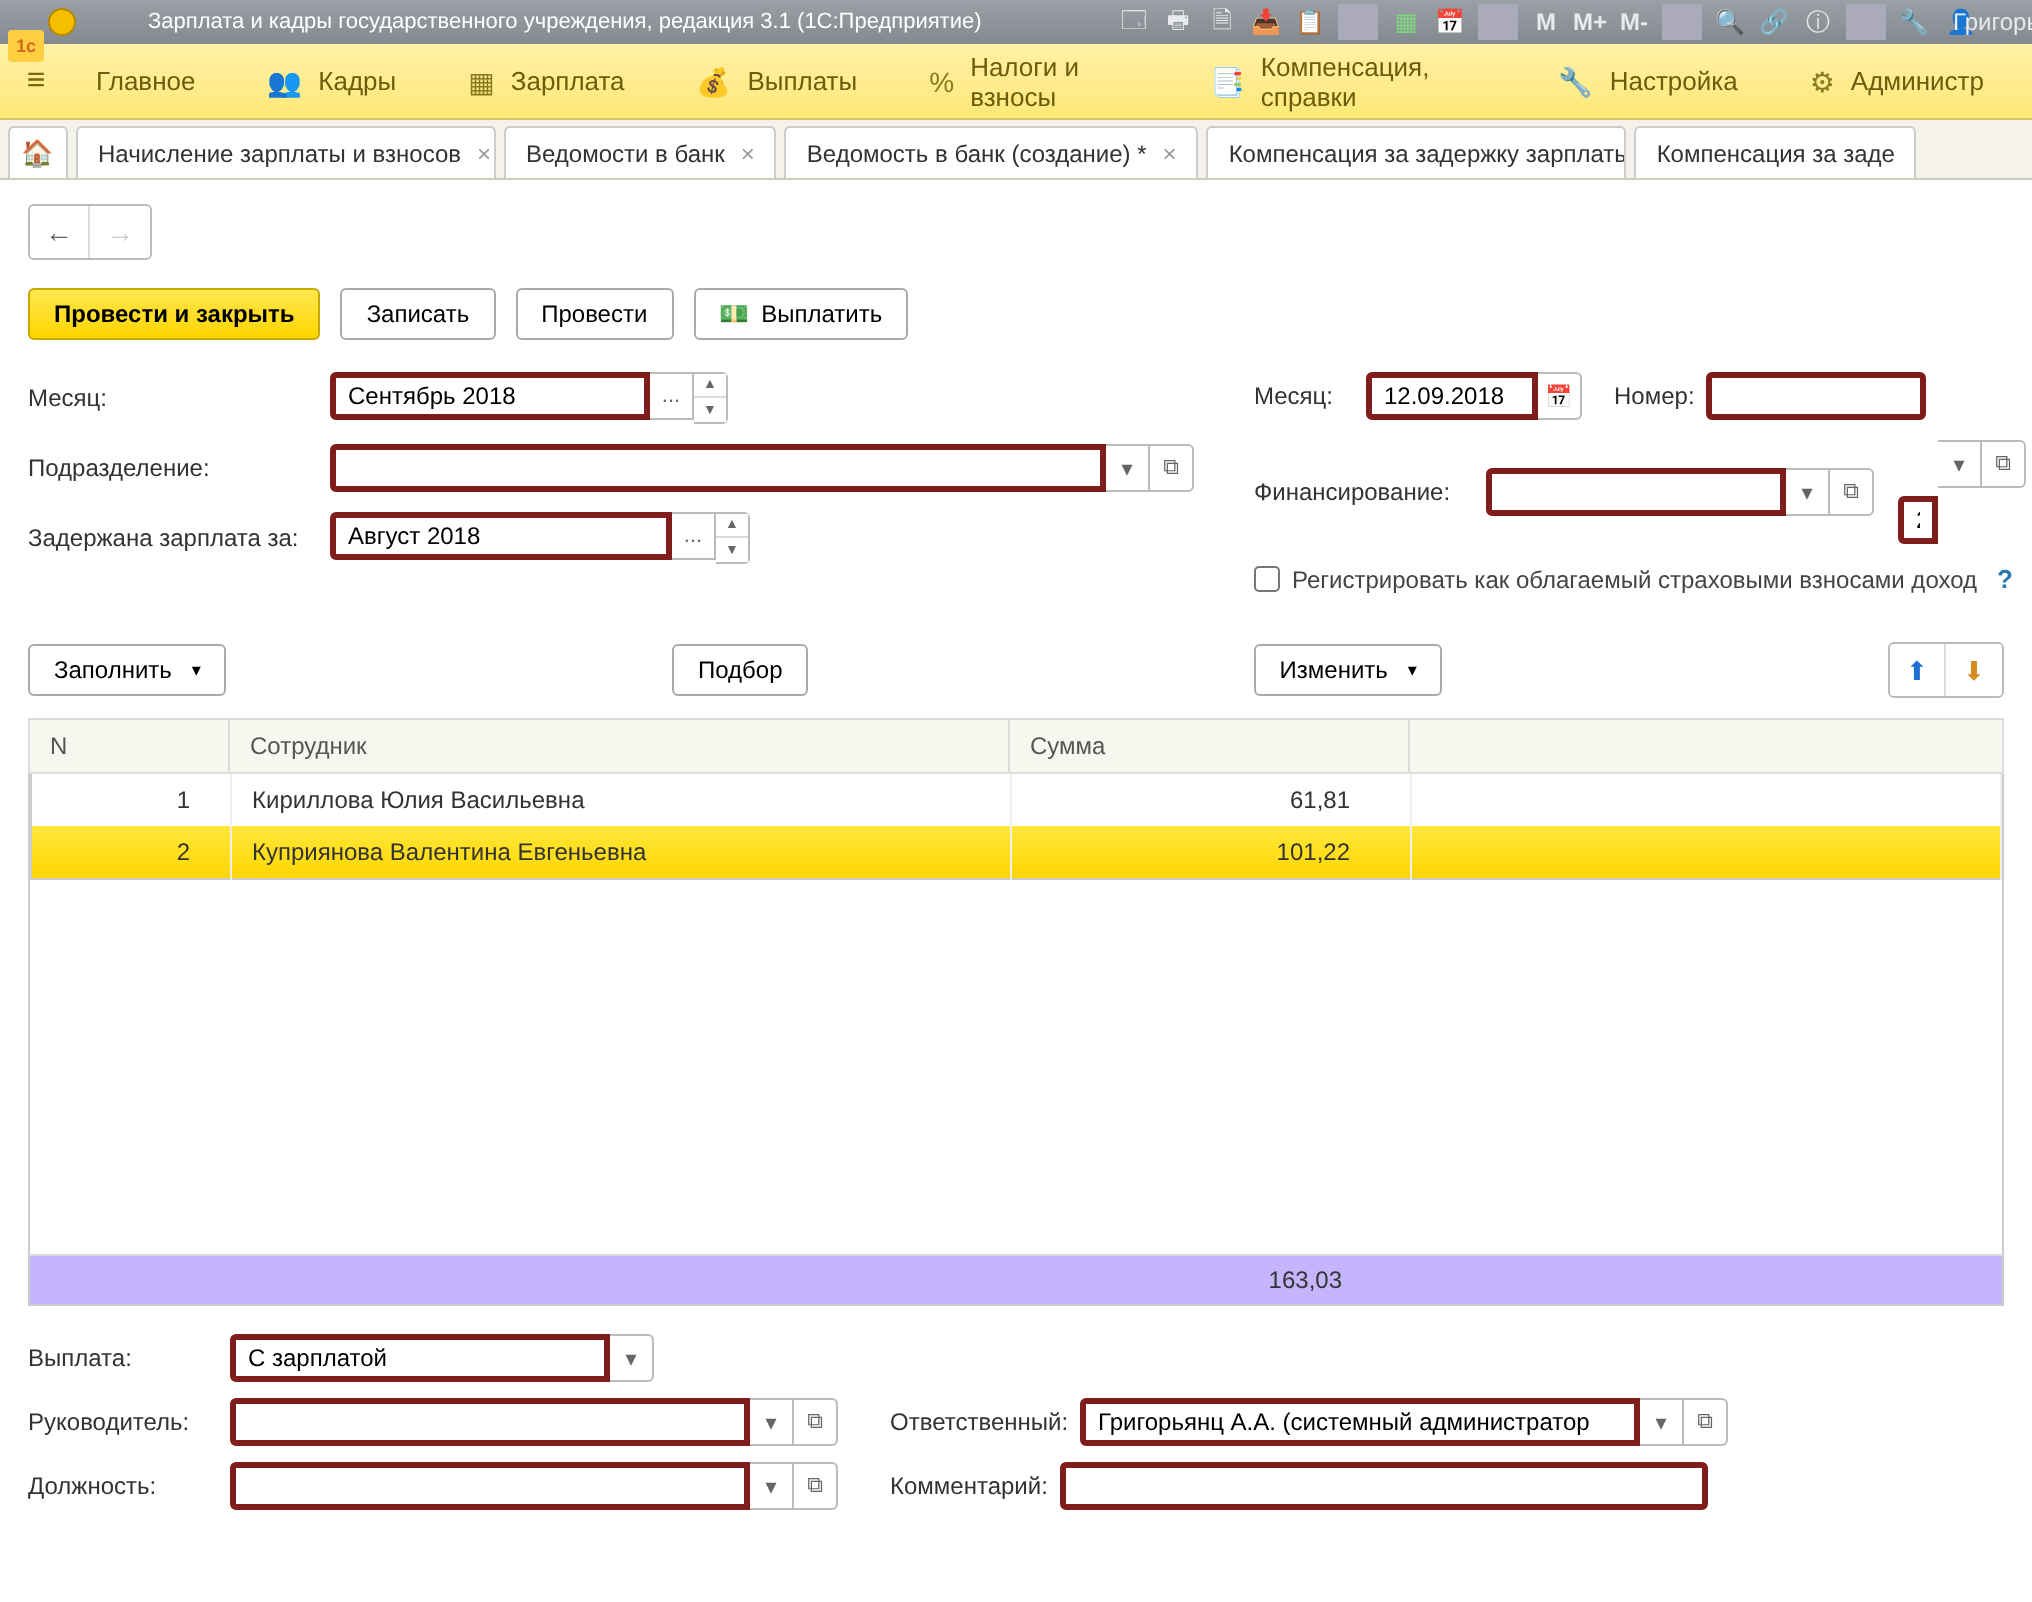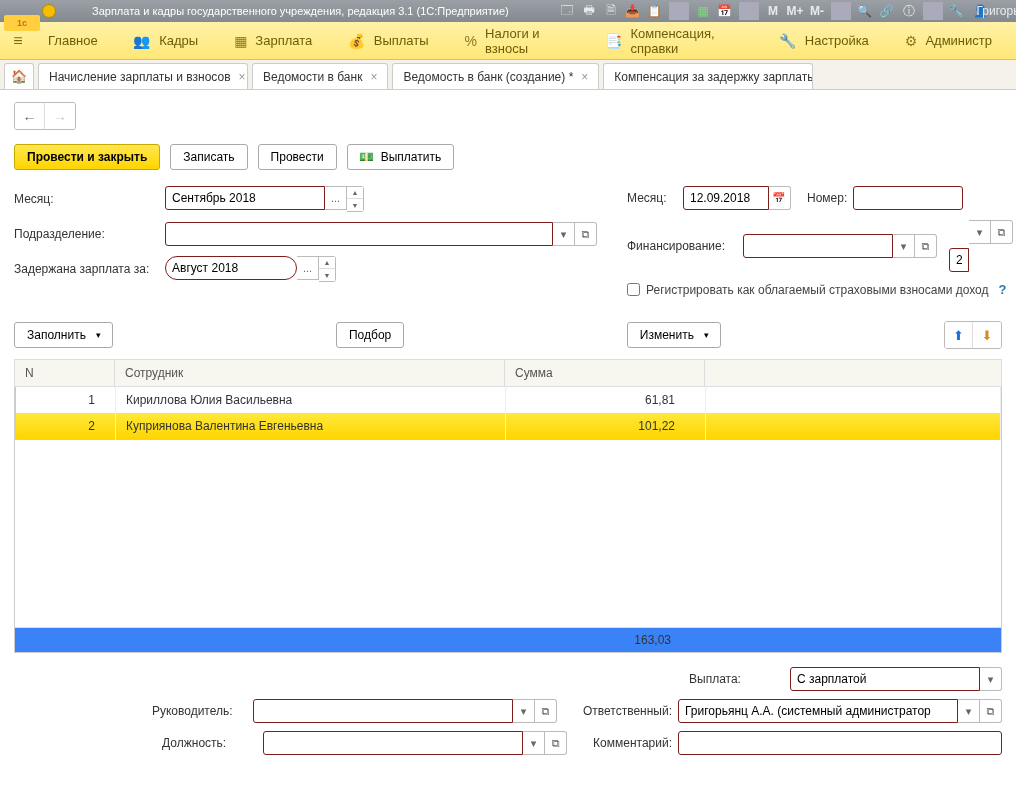--- a/index.html
+++ b/index.html
@@ -1,18 +1,18 @@
 <!DOCTYPE html>
 <html><head>
 <meta charset="utf-8">
 <style>
 * { box-sizing: border-box; margin: 0; padding: 0; }
 body { font-family: Arial, sans-serif; font-size: 12px; background: #fff; color: #333; overflow: hidden; width: 1016px; height: 801px; }
 .title-bar { background: linear-gradient(#9aa0a6,#82898f); height: 22px; display: flex; align-items: center; padding: 0 4px; color: #fff; font-size: 11px; }
-.title-bar .logo { width: 36px; height: 16px; background: #ffcf40; border-radius: 2px; margin-right: 2px; display:flex;align-items:center;justify-content:center;color:#d2691e;font-weight:bold;font-size:9px;margin-top:23px;}
+.title-bar .logo { width: 18px; height: 16px; background: #ffcf40; border-radius: 2px; margin-right: 2px; display:flex;align-items:center;justify-content:center;color:#d2691e;font-weight:bold;font-size:9px;margin-top:23px;}
 .title-bar .dd { width:14px;height:14px;background:#f5bf00;border-radius:50%;margin-right:6px;border:1px solid #b58900;}
 .title-bar .title-text { flex: 1; margin-left: 30px; }
 .title-bar .tb-icons { display: flex; gap: 2px; }
 .title-bar .tb-icons span { width: 20px; height: 18px; display: flex; align-items: center; justify-content: center; color: #e8eaed; font-size: 12px; cursor: pointer; }
 .title-bar .sep { width:1px; height:16px; background:#aab; margin:0 2px;}
 .title-bar .m { font-weight:bold; color:#f0d060; font-size:11px;}
 .main-menu { background: linear-gradient(#fff1a8,#ffe877); height: 38px; display: flex; align-items: center; padding: 0 6px; border-bottom: 1px solid #d4c560; gap: 0; }
 .main-menu .hamburger { width: 28px; font-size: 16px; color: #7a6a10; text-align:center; cursor:pointer;}
 .main-menu .mi { display: flex; align-items: center; gap: 8px; padding: 0 18px; color: #6b5d0a; font-size: 13px; cursor: pointer; height: 38px; }
 .main-menu .mi .ico { font-size: 14px; color: #8a7a20; }
@@ -27,21 +27,21 @@
 .nav-btns button { width:30px;height:26px;background:#fff;border:none;border-right:1px solid #ddd;cursor:pointer;font-size:14px;color:#666;}
 .nav-btns button:last-child{border-right:none;color:#ccc;}
 .page-title { font-size:18px; color:#444; margin-left: 70px; }
 .cmd-row { display:flex; gap:10px; margin: 14px 0 16px 0; }
 .btn { height:26px; padding:0 12px; background:#fff; border:1px solid #aaa; border-radius:3px; cursor:pointer; font-size:12px; display:flex;align-items:center;gap:6px;}
 .btn.primary { background:linear-gradient(#ffe74f,#ffd500); border-color:#c7a800; font-weight:bold;}
 .btn .ico{font-size:12px;}
 .form-row { display:flex; align-items:center; margin-bottom:10px; gap:6px; }
 label.fl { font-size:12px; color:#333; }
 .input-group { display:flex; }
-.txt { height:24px; border:1px solid #7f1d1d; border-radius:3px 0 0 3px; padding:0 6px; font-size:12px; background:#fff; }
+.txt { height:24px; border:3px solid #7f1d1d; border-radius:3px 0 0 3px; padding:0 6px; font-size:12px; background:#fff; }
 .txt.solo { border-radius:3px; }
 .btn-attach { width:22px;height:24px;border:1px solid #bbb;border-left:none;background:#fff;cursor:pointer;font-size:11px;color:#666;display:flex;align-items:center;justify-content:center;}
 .btn-attach.last{border-radius:0 3px 3px 0;}
 .spinner { display:flex;flex-direction:column;border:1px solid #bbb;border-left:none;border-radius:0 3px 3px 0;}
 .spinner button{height:12px;width:16px;border:none;background:#fff;font-size:7px;color:#666;cursor:pointer;line-height:7px;padding:0;}
 .spinner button:first-child{border-bottom:1px solid #ddd;}
 .two-col { display:flex; gap:30px; }
 .left-col { flex: 0 0 560px; }
 .right-col { flex: 1; }
 .toolbar2 { display:flex; gap:8px; margin: 14px 0 10px 0; align-items:center;justify-content:space-between;}
@@ -49,24 +49,24 @@
 .arrow-btns button{width:28px;height:26px;border:none;background:#fff;cursor:pointer;font-size:13px;}
 .arrow-btns button:first-child{border-right:1px solid #ddd;color:#1e6fd6;}
 .arrow-btns button:last-child{color:#d68a1e;}
 table.grid { width:100%; border-collapse:collapse; border:1px solid #ccc; }
 table.grid th { background:#f7f6ef; border:1px solid #ddd; padding:6px 10px; text-align:left; font-weight:normal; font-size:12px; color:#555;}
 table.grid td { border-right:1px solid #eee; padding:6px 10px; font-size:12px; }
 table.grid tr.sel td { background:linear-gradient(#ffe83b,#ffd500); }
 table.grid td.num { text-align:right; padding-right:30px;}
 table.grid td.rn { text-align:right; width:80px; padding-right:20px;}
 .grid-body { height:240px; overflow:auto; border-left:1px solid #ccc;border-right:1px solid #ccc;}
-.grid-footer { background:#3b82f6; border:1px solid #ccc; border-top:1px solid #ddd; height:26px; display:flex; align-items:center;}
+.grid-footer { background:#c4b5fd; border:1px solid #ccc; border-top:1px solid #ddd; height:26px; display:flex; align-items:center;}
 .grid-footer .total { margin-left:auto; padding-right:330px; font-size:12px;}
 .bottom-form { margin-top:14px; }
-.bottom-form .form-row { margin-bottom:8px;justify-content:flex-end; }
+.bottom-form .form-row { margin-bottom:8px; }
 .bottom-form label { width:95px; display:inline-block;}
 .chk { display:flex;align-items:center;gap:6px; font-size:12px; color:#444;}
 .help { color:#2a7ab0; font-size:13px; font-weight:bold; margin-left:4px; cursor:pointer;}
 </style>
 </head>
 <body>
 
 <div class="title-bar">
   <span class="logo">1c</span>
   <span class="dd"></span>
@@ -139,20 +139,23 @@
       <span>Ведомости в банк</span>
       <span class="x">×</span>
     </div>
   <div class="tab">
       <span>Ведомость в банк (создание) *</span>
       <span class="x">×</span>
     </div>
   <div class="tab">
       <span>Компенсация за задержку зарплаты</span>
     </div>
+  <div class="tab active">
+      <span>Компенсация за заде</span>
+    </div>
 </div>
 
 <div class="content">
   <div class="nav-row">
     <div class="nav-btns">
       <button>←</button>
       <button>→</button>
     </div>
   </div>
 
@@ -183,21 +186,21 @@
         <label class="fl" style="width:145px">Подразделение:</label>
         <div class="input-group" style="flex:1">
           <input class="txt" style="width: 388px;" value="">
           <button class="btn-attach">▾</button>
           <button class="btn-attach last">⧉</button>
         </div>
       </div>
       <div class="form-row">
         <label class="fl" style="width:145px">Задержана зарплата за:</label>
         <div class="input-group">
-          <input class="txt" style="width: 132px; border-radius: 12px;" value="Август 2018">
+          <input class="txt" style="width: 171px;" value="Август 2018">
           <button class="btn-attach">...</button>
           <div class="spinner">
               <button>▲</button>
               <button>▼</button>
             </div>
         </div>
       </div>
     </div>
 
     <div class="right-col">

